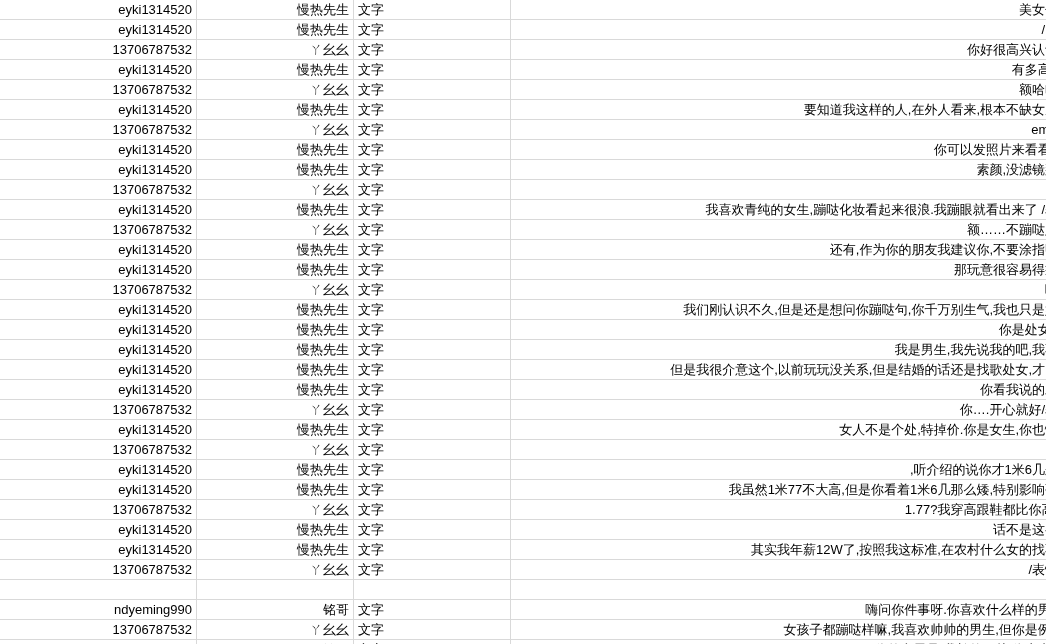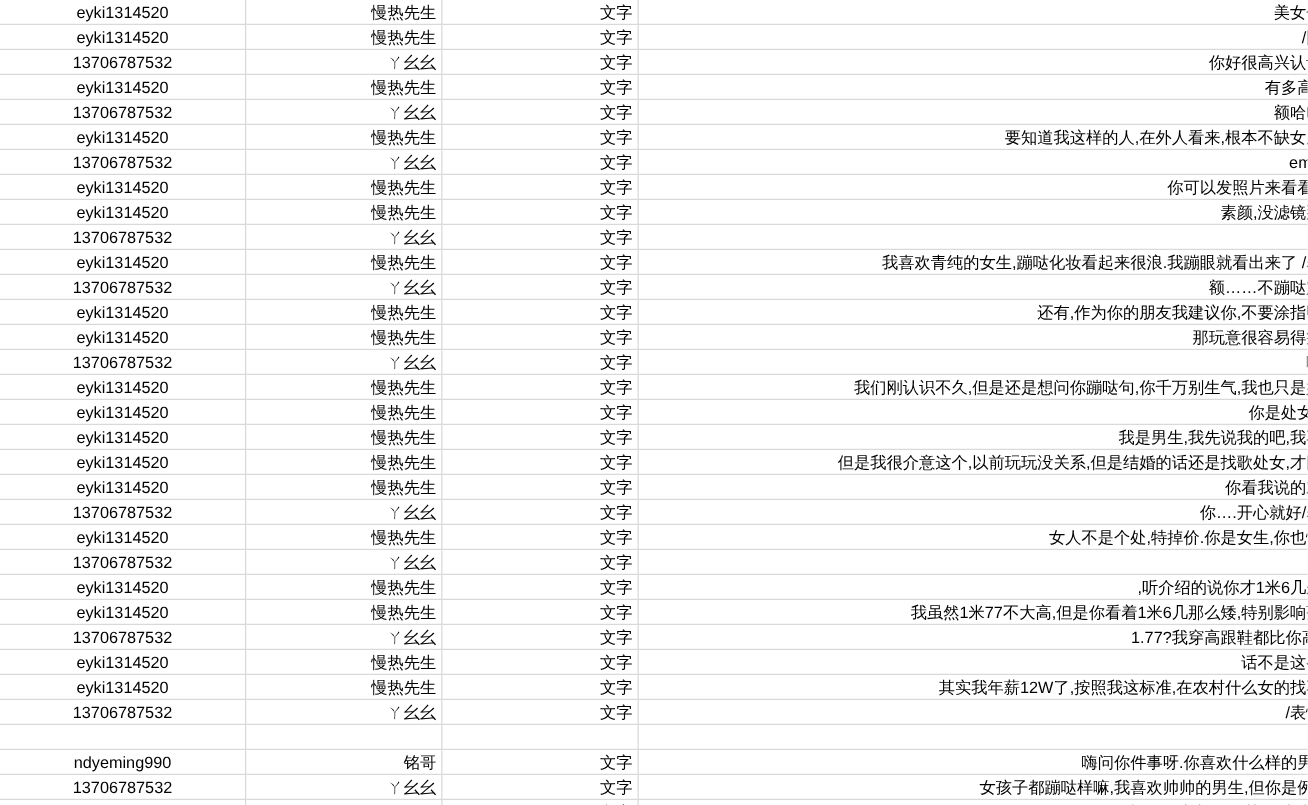--- a/index.html
+++ b/index.html
@@ -23,23 +23,23 @@
     height: 19px;
     line-height: 19px;
     font-size: 13px;
     padding: 0 4px;
     border-bottom: 1px solid #d9d9d9;
     border-right: 1px solid #d9d9d9;
     white-space: nowrap;
     overflow: hidden;
     vertical-align: middle;
   }
-  .col-a { width: 188px; text-align: center; }
+  .col-a { width: 188px; text-align: right; }
   .col-b { width: 148px; text-align: right; }
-  .col-c { width: 148px; text-align: right; }
+  .col-c { width: 148px; text-align: left; }
   .col-d { width: 556px; text-align: right; border-right: none; }
   tr.blank td {
     border-bottom: 1px solid #d9d9d9;
   }
   tr.blank td.col-d { }
 </style>
 </head>
 <body>
 
 <table class="sheet">

